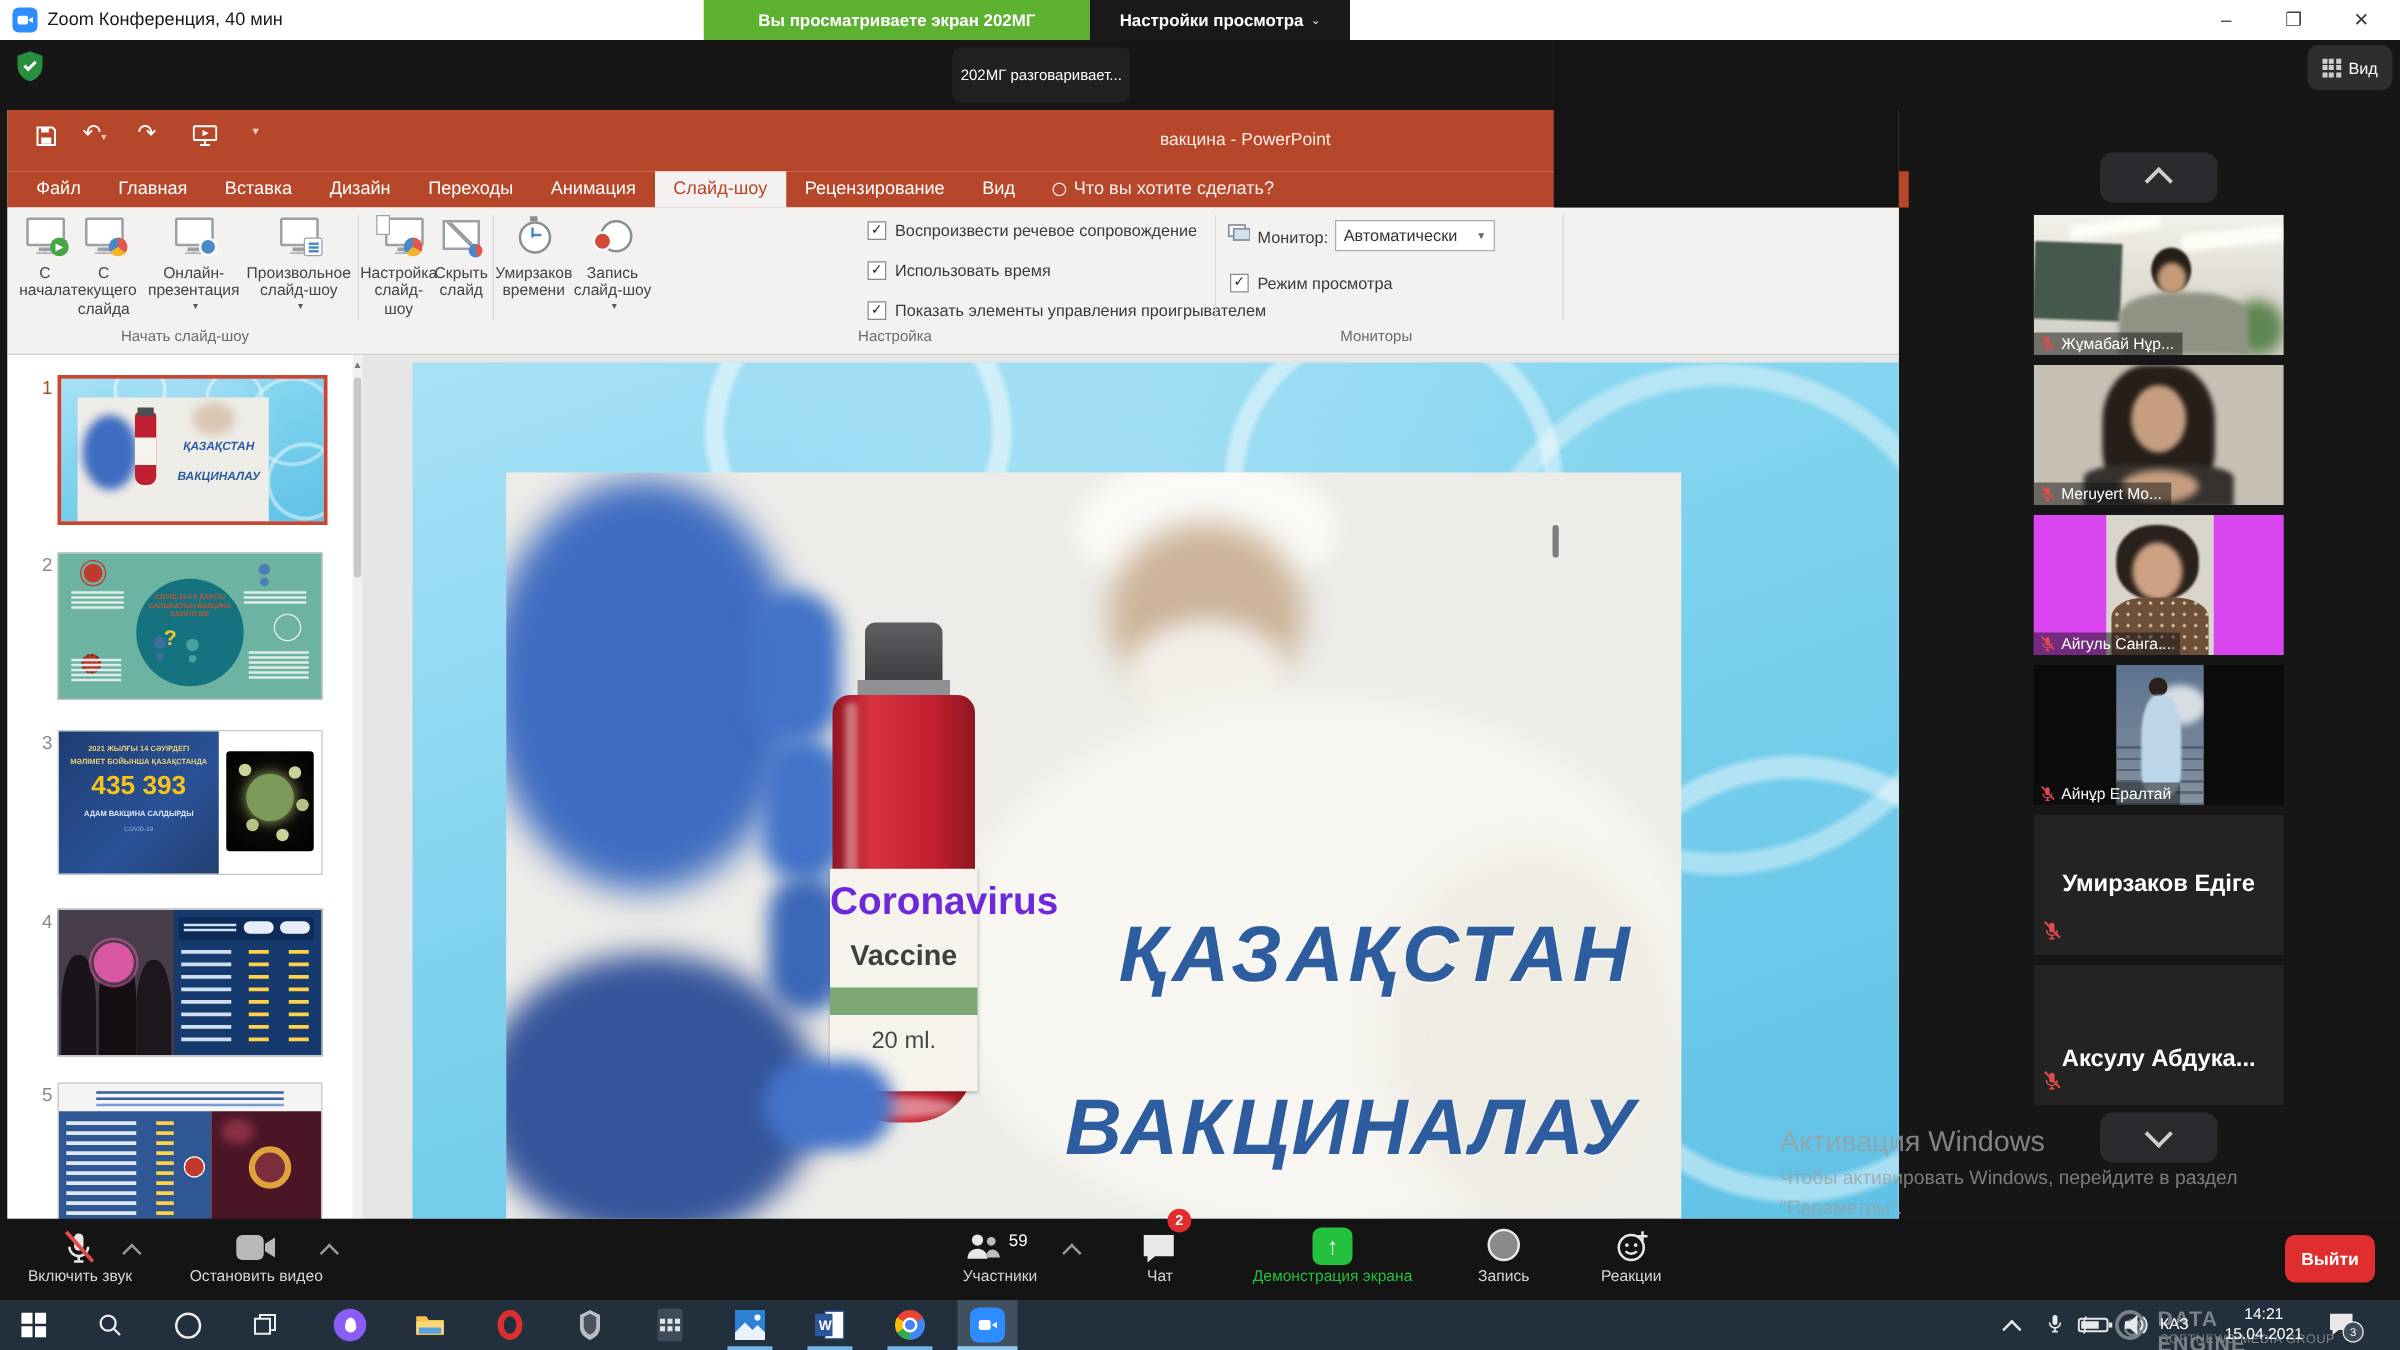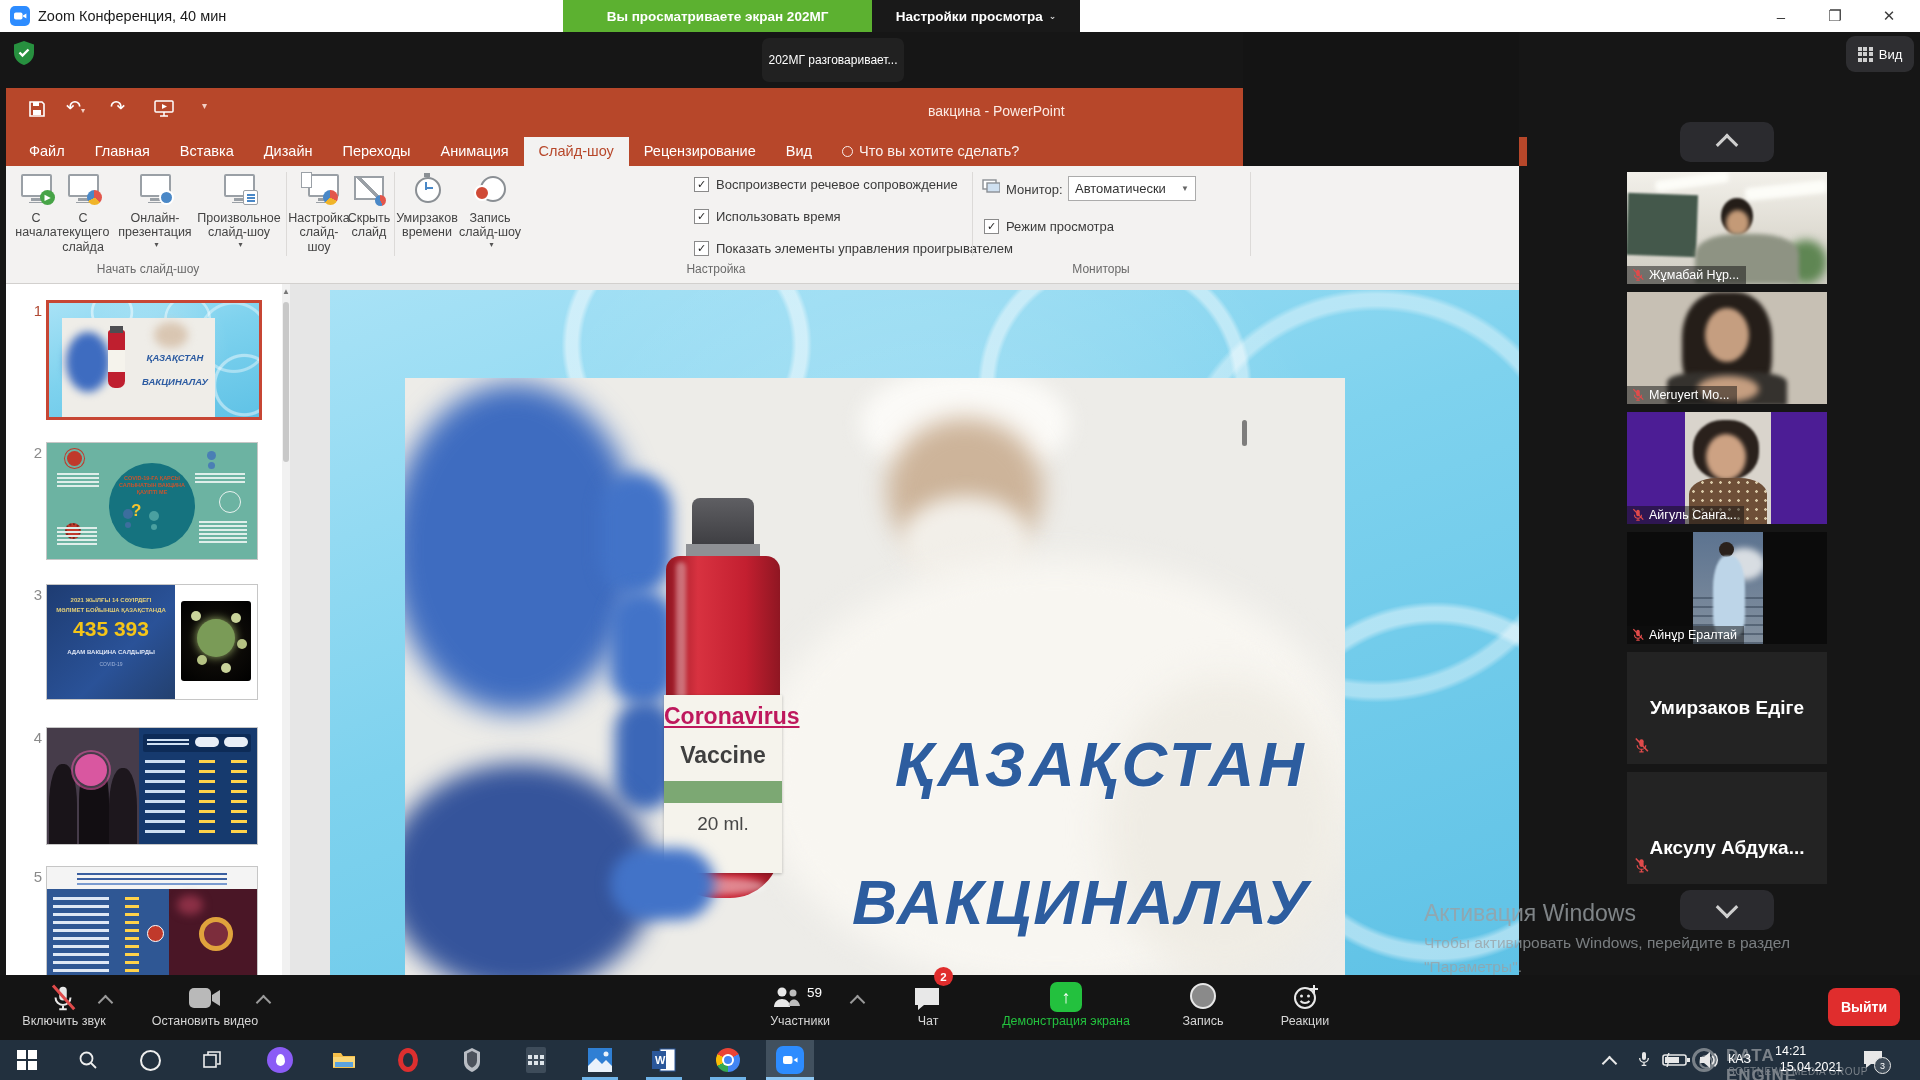--- a/index.html
+++ b/index.html
@@ -356,21 +356,21 @@
           <div class="blob" style="left:205px;top:212px;width:66px;height:116px;background:#4273c8;filter:blur(8px);border-radius:33px;"></div>
           <div class="blob" style="left:210px;top:322px;width:60px;height:110px;background:#3b67b8;filter:blur(8px);border-radius:30px;"></div>
           <div class="blob" style="left:-20px;top:385px;width:270px;height:230px;background:#35549b;filter:blur(12px);"></div>
         </div>
 
         <div class="a" style="left:362px;top:208px;width:62px;height:50px;background:linear-gradient(180deg,#5f5f63,#3c3c40);border-radius:8px 8px 4px 4px;"></div>
         <div class="a" style="left:356px;top:254px;width:74px;height:14px;background:#8e9094;"></div>
         <div class="a" style="left:336px;top:266px;width:114px;height:342px;background:linear-gradient(90deg,#8f1622,#d83240 28%,#c31f30 70%,#8f1622);border-radius:14px 14px 50px 50px;"></div>
         <div class="a" style="left:346px;top:272px;width:10px;height:320px;background:rgba(255,255,255,.35);border-radius:6px;filter:blur(2px);"></div>
         <div class="a" style="left:334px;top:405px;width:118px;height:178px;background:#f5f3ec;box-shadow:0 1px 3px rgba(0,0,0,.25);text-align:center;">
-          <div style="margin-top:8px;font-size:23px;font-weight:bold;color:#be185d;text-decoration:underline;">Coronavirus</div>
+          <div style="margin-top:8px;font-size:31px;font-weight:bold;color:#6d28d9;">Coronavirus</div>
           <div style="margin-top:12px;font-size:23px;font-weight:bold;color:#3f3f3f;">Vaccine</div>
           <div style="margin-top:12px;width:100%;height:22px;background:#7ca873;"></div>
           <div style="margin-top:10px;font-size:19px;color:#474747;">20 ml.</div>
         </div>
         <div class="blob" style="left:350px;top:588px;width:86px;height:16px;background:rgba(255,255,255,.45);filter:blur(3px);"></div>
         <div class="blob" style="left:280px;top:558px;width:105px;height:72px;background:#4273c8;filter:blur(7px);border-radius:36px;"></div>
 
         <div class="a" style="left:565px;top:438px;font-size:63px;font-weight:bold;font-style:italic;letter-spacing:4px;color:#2d5d9f;text-shadow:1px 1px 0 rgba(255,255,255,.7);">ҚАЗАҚСТАН</div>
         <div class="a" style="left:522px;top:576px;font-size:63px;font-weight:bold;font-style:italic;letter-spacing:2px;color:#2d5d9f;text-shadow:1px 1px 0 rgba(255,255,255,.7);">ВАКЦИНАЛАУ</div>
       </div>
@@ -415,21 +415,21 @@
     <div class="chip">
       <svg width="14" height="14" viewBox="0 0 24 24">
           <rect x="9" y="3" width="6" height="11" rx="3" fill="#e04b4b"></rect>
           <path d="M6 11.5a6 6 0 0 0 12 0M12 17.5V21M9 21h6" stroke="#e04b4b" stroke-width="1.8" fill="none"></path>
           <line x1="4" y1="2" x2="21" y2="20" stroke="#e04b4b" stroke-width="2.2"></line>
         </svg>
       <span>Meruyert Mo...</span>
     </div>
   </div>
 
-  <div class="tile" style="top:412px;background:#4c1d95;">
+  <div class="tile" style="top:412px;background:#d946ef;">
     <div class="a" style="left:58px;top:0;width:86px;height:112px;background:#d9d4cc;overflow:hidden;">
       <div class="blob" style="left:8px;top:8px;width:66px;height:60px;background:#2a211c;filter:blur(1px);border-radius:45%;"></div>
       <div class="blob" style="left:21px;top:22px;width:40px;height:46px;background:#cda283;filter:blur(2px);"></div>
       <div class="a" style="left:4px;top:66px;width:78px;height:46px;background:#6e4f38;background-image:radial-gradient(circle,#d9c9a8 1px,transparent 1.6px);background-size:9px 9px;filter:blur(.5px);border-radius:35% 35% 0 0;"></div>
     </div>
     <div class="chip">
       <svg width="14" height="14" viewBox="0 0 24 24">
           <rect x="9" y="3" width="6" height="11" rx="3" fill="#e04b4b"></rect>
           <path d="M6 11.5a6 6 0 0 0 12 0M12 17.5V21M9 21h6" stroke="#e04b4b" stroke-width="1.8" fill="none"></path>
           <line x1="4" y1="2" x2="21" y2="20" stroke="#e04b4b" stroke-width="2.2"></line>
@@ -659,21 +659,21 @@
           <path d="M7 0l-3 7h3l-2 7" stroke="#e8e8e8" stroke-width="1.4" fill="none"></path>
         </svg>
     </div>
     <div class="a" style="left:1698px;top:10px;z-index:114;">
       <svg width="22" height="20" viewBox="0 0 22 20">
           <path d="M2 7h4l6-5v16l-6-5H2z" fill="#e8e8e8"></path>
           <path d="M14 6a5 5 0 0 1 0 8M16.5 3.5a9 9 0 0 1 0 13" stroke="#e8e8e8" stroke-width="1.6" fill="none"></path>
         </svg>
     </div>
     <div class="a traytxt" style="left:1728px;top:12px;">КАЗ</div>
-    <div class="a traytxt" style="left:1775px;top:4px;width:72px;text-align:left;">14:21</div>
+    <div class="a traytxt" style="left:1775px;top:4px;width:72px;text-align:center;">14:21</div>
     <div class="a traytxt" style="left:1765px;top:20px;width:92px;text-align:center;">15.04.2021</div>
     <div class="a" style="left:1862px;top:9px;z-index:114;">
       <svg width="22" height="20" viewBox="0 0 22 20">
           <path d="M2 2h18v13H9l-5 4v-4H2z" fill="#e8e8e8"></path>
         </svg>
       <div class="a flexc" style="left:12px;top:8px;width:15px;height:15px;border-radius:50%;background:#3f4c59;border:1.5px solid #e8e8e8;color:#fff;font-size:9px;">3</div>
     </div>
   </div>
 
 </div>

